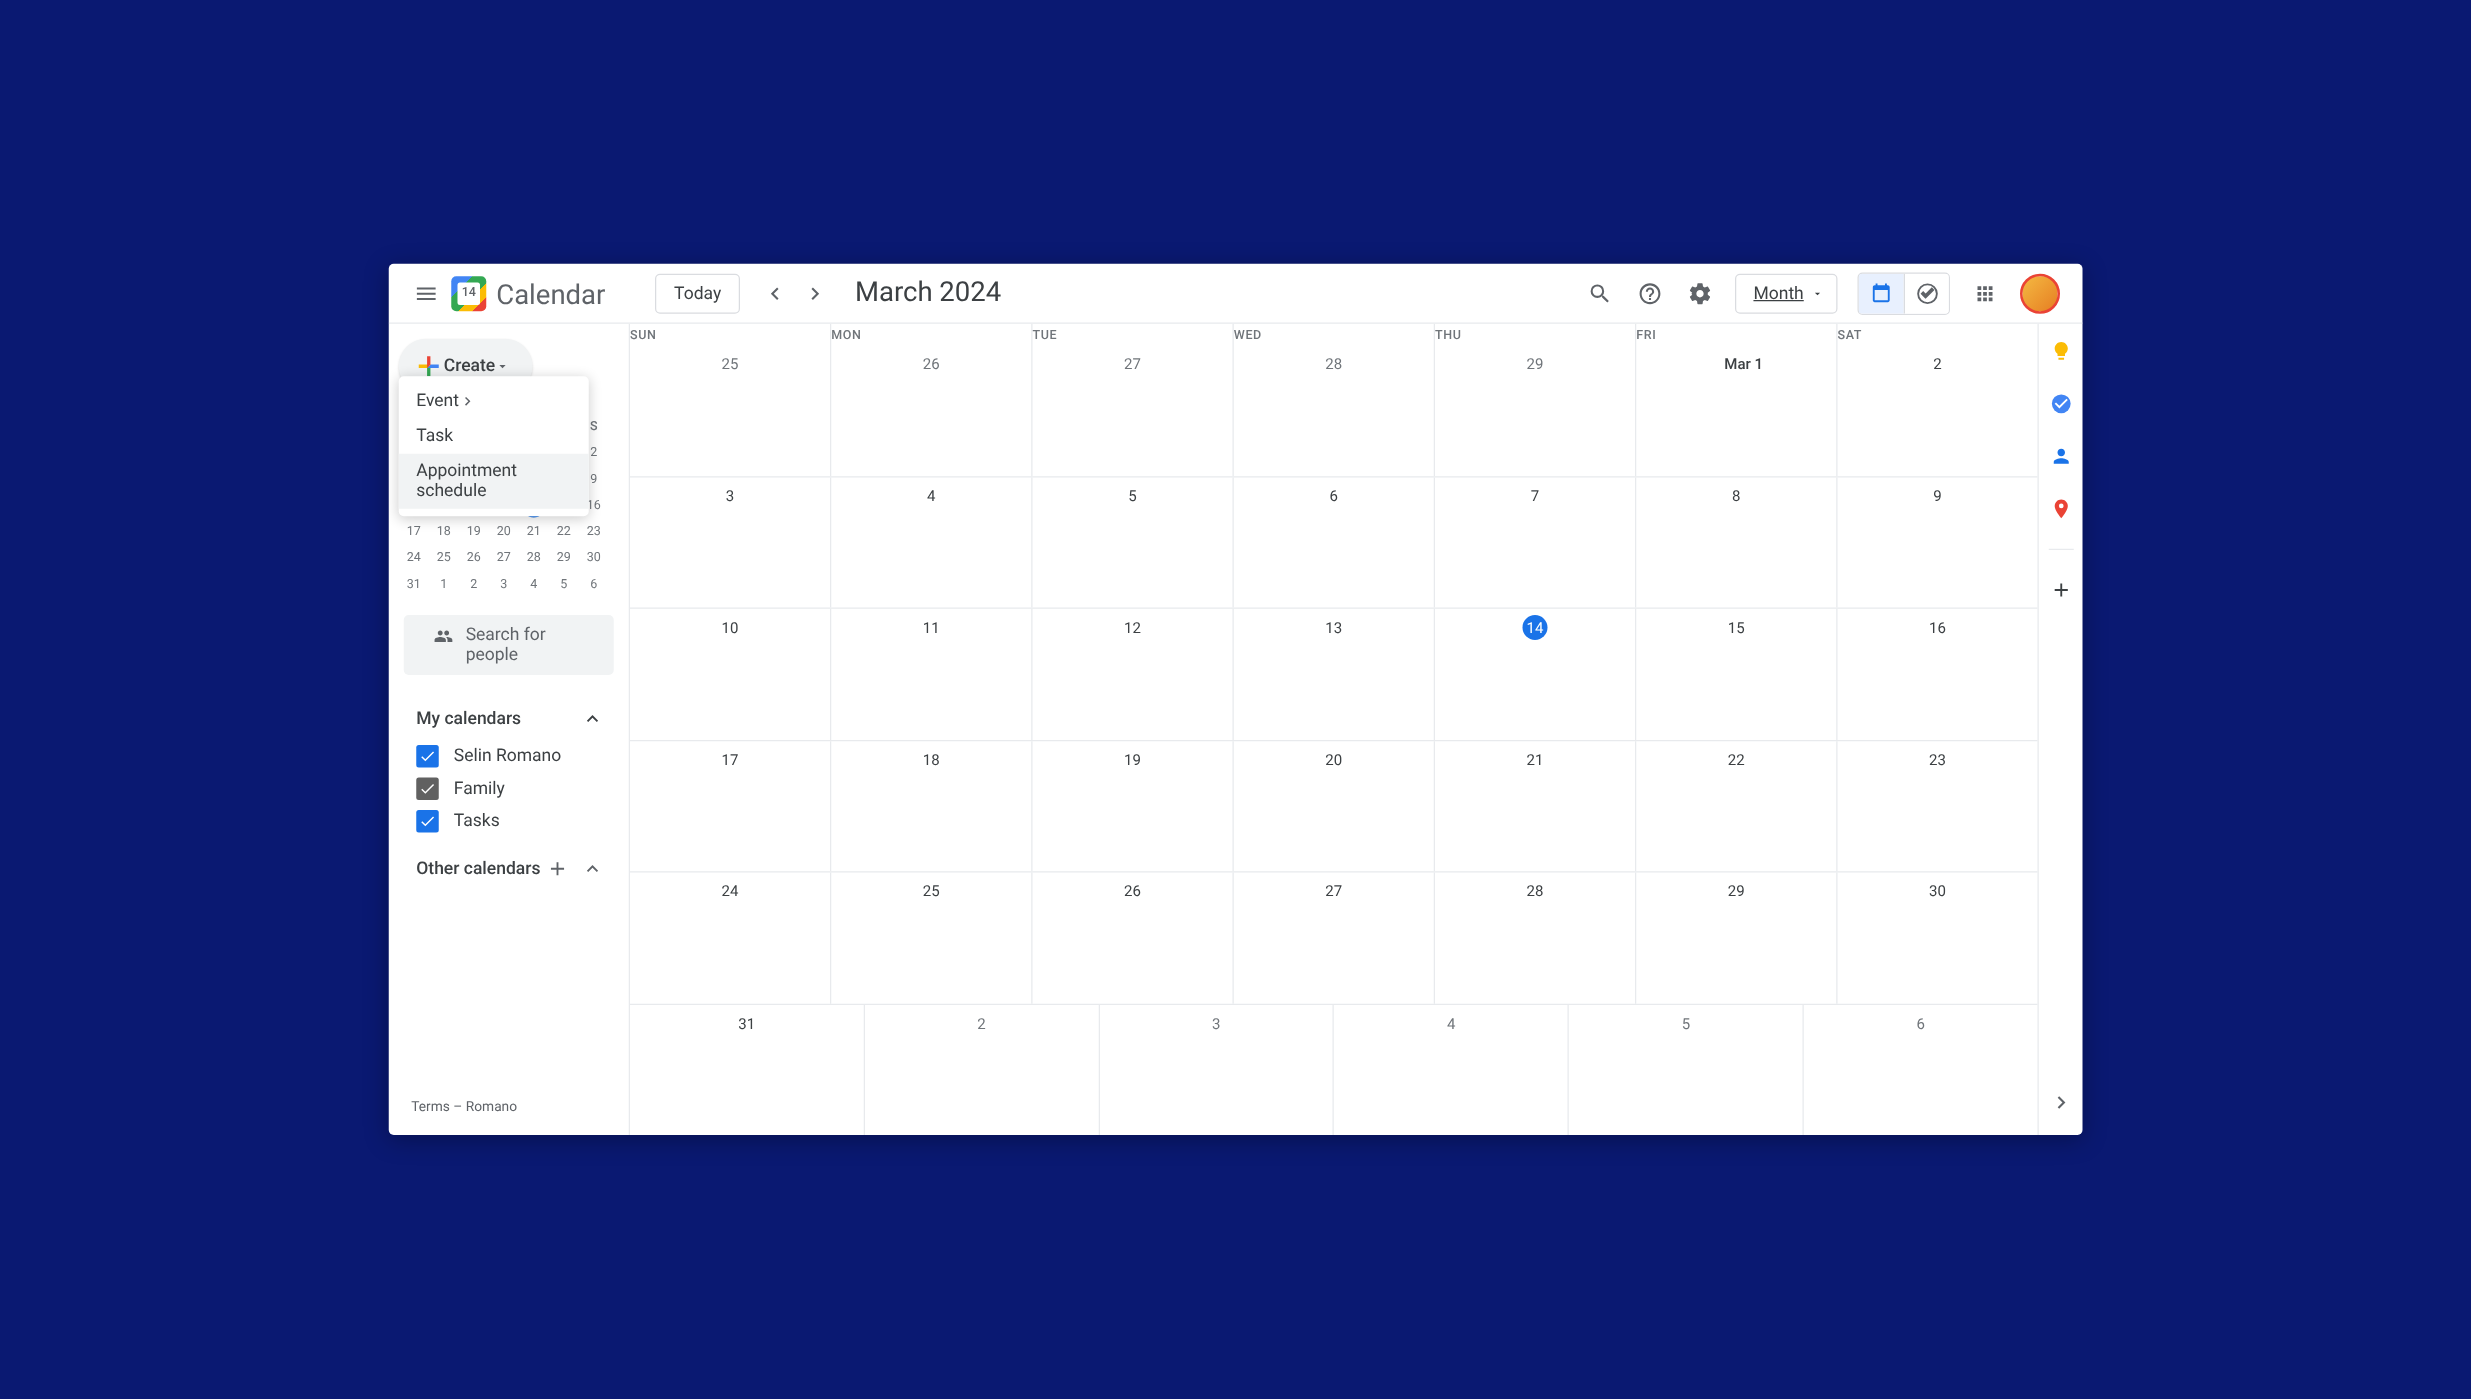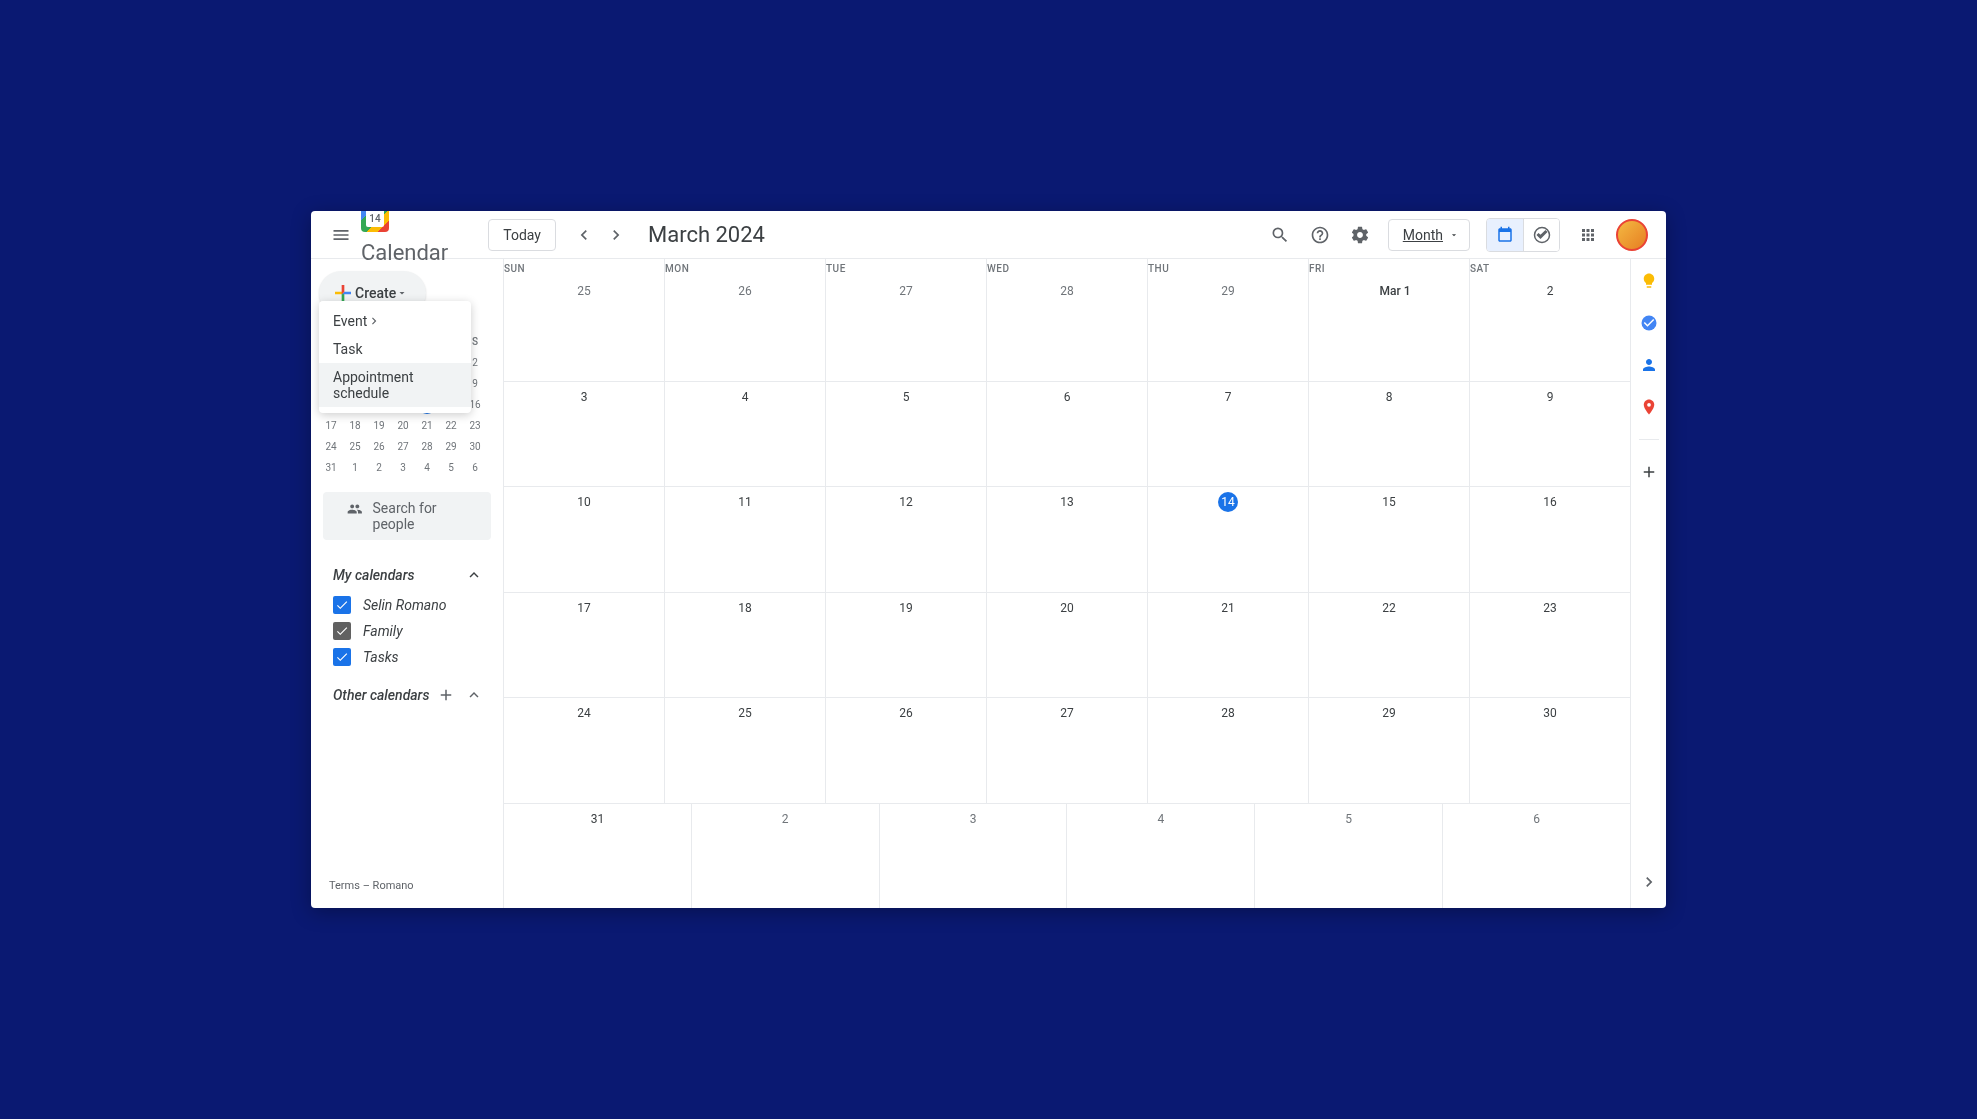--- a/index.html
+++ b/index.html
@@ -2,21 +2,21 @@
 <html><head>
 <meta charset="utf-8">
 <style>
 * { box-sizing: border-box; margin: 0; padding: 0; font-family: 'Google Sans', Roboto, Arial, sans-serif; }
 body { background: #0a1972; display: flex; align-items: center; justify-content: center; min-height: 100vh; padding: 40px; }
 .app-window { width: 1355px; height: 697px; background: #fff; border-radius: 4px; overflow: hidden; display: flex; flex-direction: column; box-shadow: 0 4px 20px rgba(0,0,0,0.3); }
 
 
 .header { height: 48px; border-bottom: 1px solid #e8eaed; display: flex; align-items: center; padding: 0 10px; flex-shrink: 0; }
 .menu-btn { width: 40px; height: 40px; border-radius: 50%; border: none; background: none; cursor: pointer; display: flex; align-items: center; justify-content: center; color: #5f6368; }
-.logo-box { display: flex; align-items: flex-start; gap: 8px; margin-right: 40px; flex-direction: column; }
+.logo-box { display: flex; align-items: flex-end; gap: 8px; margin-right: 40px; }
 .logo-icon { width: 28px; height: 28px; background: linear-gradient(135deg, #4285F4 30%, #34A853 30%, #34A853 60%, #FBBC05 60%, #FBBC05 80%, #EA4335 80%); border-radius: 4px; position: relative; }
 .logo-icon::after { content: "14"; position: absolute; top: 50%; left: 50%; transform: translate(-50%, -50%); background: #fff; color: #5f6368; font-size: 10px; font-weight: 500; width: 18px; height: 18px; display: flex; align-items: center; justify-content: center; border-radius: 2px; }
 .app-title { font-size: 22px; color: #5f6368; font-weight: 400; }
 .today-btn { border: 1px solid #dadce0; background: #fff; padding: 7px 14px; border-radius: 4px; font-size: 14px; color: #3c4043; cursor: pointer; margin-right: 12px; text-align: right; }
 .nav-arrows { display: flex; margin-right: 16px; }
 .arrow-btn { width: 32px; height: 32px; border: none; background: none; cursor: pointer; color: #5f6368; display: flex; align-items: center; justify-content: center; }
 .month-title { font-size: 22px; color: #3c4043; }
 .header-spacer { flex: 1; }
 .header-icon { width: 40px; height: 40px; border: none; background: none; cursor: pointer; color: #5f6368; display: flex; align-items: center; justify-content: center; border-radius: 50%; }
 .view-select { border: 1px solid #dadce0; background: #fff; padding: 7px 10px 7px 14px; border-radius: 4px; font-size: 14px; color: #3c4043; cursor: pointer; margin: 0 8px; display: flex; align-items: center; gap: 6px; text-decoration: underline; }
@@ -41,21 +41,21 @@
 .create-menu-item.highlighted { background: #f1f3f4; }
 
 .mini-cal { font-size: 10px; color: #70757a; }
 .mini-row { display: flex; }
 .mini-cell { width: 24px; height: 21px; display: flex; align-items: center; justify-content: center; cursor: pointer; border-radius: 50%; }
 .mini-cell.today { background: #1a73e8; color: #fff; width: 18px; height: 18px; margin: 1.5px 3px; }
 .mini-header { color: #70757a; font-weight: 500; }
 
 .search-people { display: flex; align-items: flex-start; gap: 10px; background: #f1f3f4; border-radius: 4px; padding: 8px 24px; margin: 14px 4px; color: #5f6368; font-size: 14px; cursor: pointer; }
 
-.cal-section { padding: 4px; font-style: italic; }
+.cal-section { padding: 4px; }
 .cal-section-header { display: flex; align-items: center; justify-content: space-between; padding: 8px 8px 8px 10px; font-size: 14px; color: #3c4043; font-weight: 500; cursor: pointer; }
 .cal-checkbox-row { display: flex; align-items: center; gap: 12px; padding: 4px 10px; font-size: 14px; color: #3c4043; cursor: pointer; }
 .cal-check { width: 18px; height: 18px; border-radius: 2px; display: flex; align-items: center; justify-content: center; color: #fff; font-size: 13px; }
 .cal-check.blue { background: #1a73e8; }
 .cal-check.gray { background: #616161; }
 .section-icons { display: flex; gap: 10px; color: #5f6368; }
 
 .footer-links { margin-top: auto; padding: 4px 10px; font-size: 11px; color: #5f6368; }
 
 

